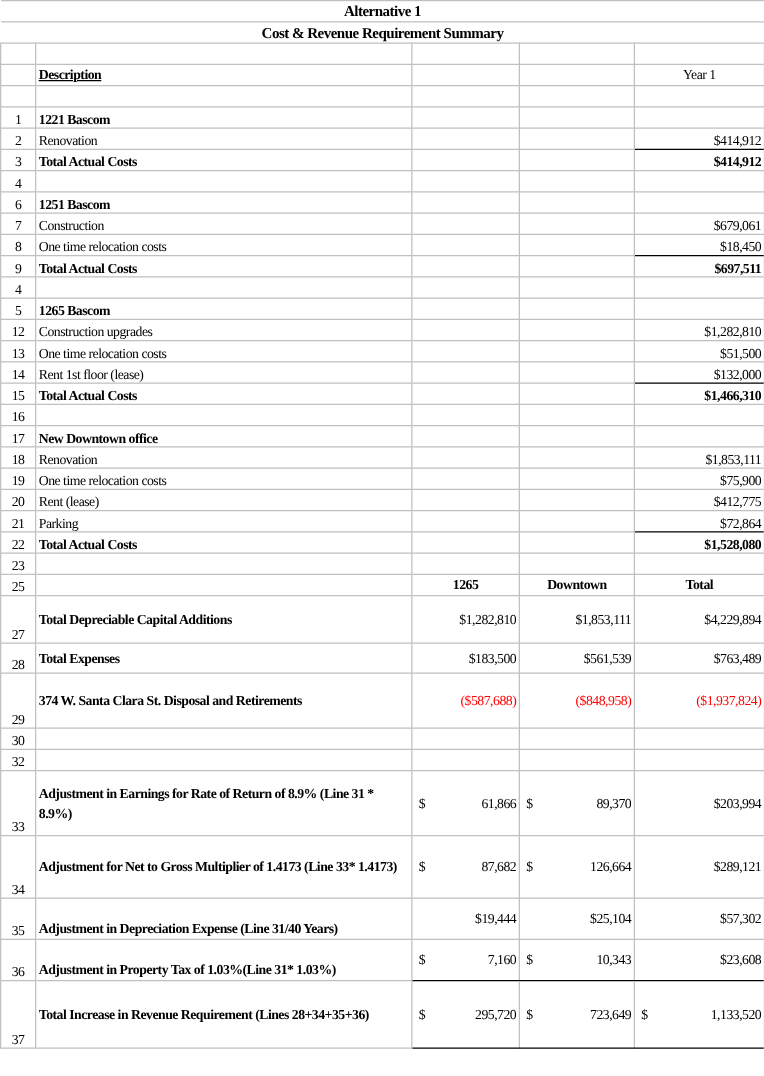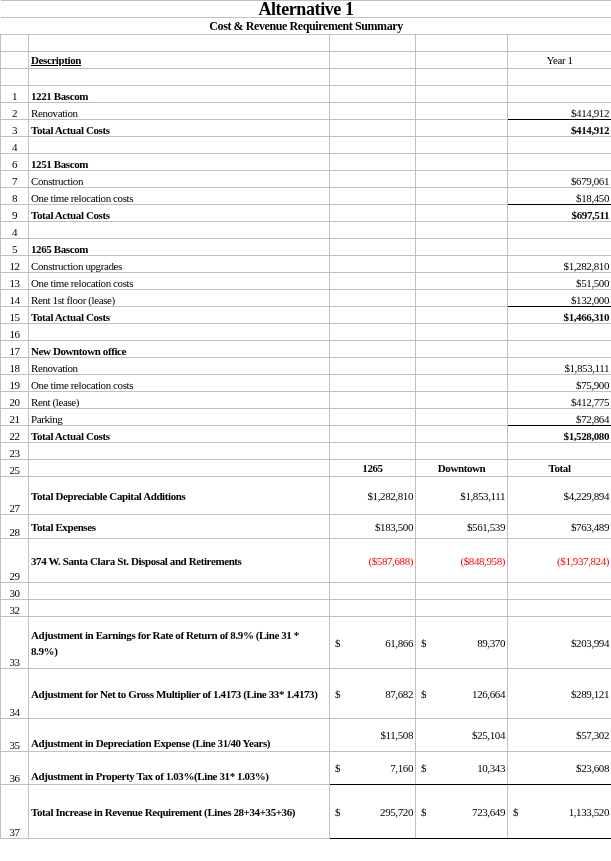--- a/index.html
+++ b/index.html
@@ -28,21 +28,21 @@
   <colgroup>
     <col style="width:28px">
       <col style="width:301px">
       <col style="width:86px">
       <col style="width:92px">
       <col style="width:104px">
   </colgroup>
   <tbody>
 
     <tr style="height:17px">
-      <td colspan="5" class="title" style="font-size:18px;vertical-align:middle">Alternative 1</td>
+      <td colspan="5" class="title" style="font-size:12px;vertical-align:middle">Alternative 1</td>
     </tr>
     <tr style="height:17px">
       <td colspan="5" class="title" style="font-size:12px;vertical-align:middle">Cost &amp; Revenue Requirement Summary</td>
     </tr>
     <tr style="height:17px">
       <td class="num"></td>
       <td></td>
       <td></td>
       <td></td>
       <td></td>
@@ -291,21 +291,21 @@
           <div class="acct">
             <span>$</span>
             <span>126,664</span>
           </div>
         </td>
         <td class="r mid">$289,121</td>
       </tr>
       <tr style="height: 33px;">
         <td class="num" style="vertical-align:bottom">35</td>
         <td class="b wrap mid" style="vertical-align:bottom;line-height:16px">Adjustment in Depreciation Expense (Line 31/40 Years)</td>
-        <td class="r mid">$11,508</td>
+        <td class="r mid">$19,444</td>
         <td class="r mid">$25,104</td>
         <td class="r mid">$57,302</td>
       </tr>
       <tr style="height: 33px;">
         <td class="num" style="vertical-align:bottom">36</td>
         <td class="b wrap mid" style="vertical-align:bottom;line-height:16px">Adjustment in Property Tax of 1.03%(Line 31* 1.03%)</td>
         <td class="r mid bot-border">
           <div class="acct">
             <span>$</span>
             <span>7,160</span>

